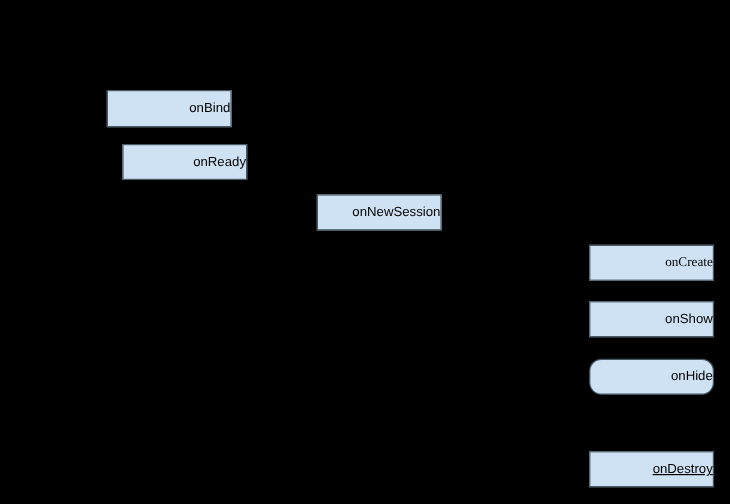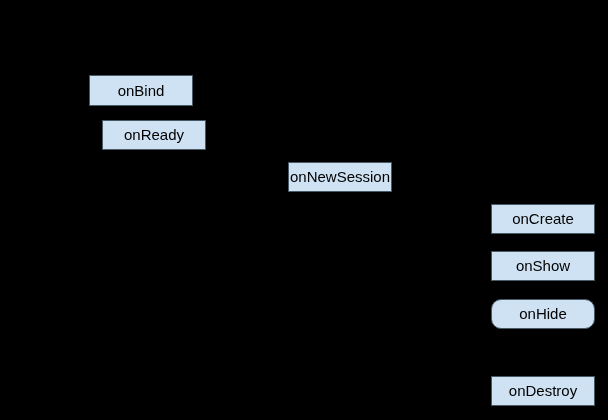--- a/index.html
+++ b/index.html
@@ -16,33 +16,33 @@
     font-family: "Liberation Sans", sans-serif;
   }
   .node {
     position: absolute;
     box-sizing: border-box;
     width: 104px;
     height: 30px;
     background: #cfe2f3;
     border: 1px solid #455a64;
     color: #000000;
-    font-size: 15px;
+    font-size: 11px;
     line-height: 28px;
-    text-align: center;
+    text-align: right;
     white-space: nowrap;
   }
   .n-onbind      { left: 89px;  top: 75px;  height: 31px; line-height: 29px; }
   .n-onready     { left: 102px;  top: 120px; }
-  .n-onnewsession{ left: 264px; top: 162px; margin-left: 24px; }
-  .n-oncreate    { left: 491px; top: 204px; }
+  .n-onnewsession{ left: 264px; top: 162px; }
+  .n-oncreate    { left: 491px; top: 204px; font-family: Liberation Serif, serif; }
   .n-onshow      { left: 491px; top: 251px; }
   .n-onhide      { left: 491px; top: 299px; border-radius: 10px; }
   .n-onshutdown  { left: 89px;  top: 377px; }
-  .n-ondestroy   { left: 491px; top: 376px; }
+  .n-ondestroy   { left: 491px; top: 376px; text-decoration: underline; }
 </style>
 </head>
 <body>
 
 <div class="canvas">
   <div class="node n-onbind">onBind</div>
 
   <div class="node n-onready">onReady</div>
 
   <div class="node n-onnewsession">onNewSession</div>

